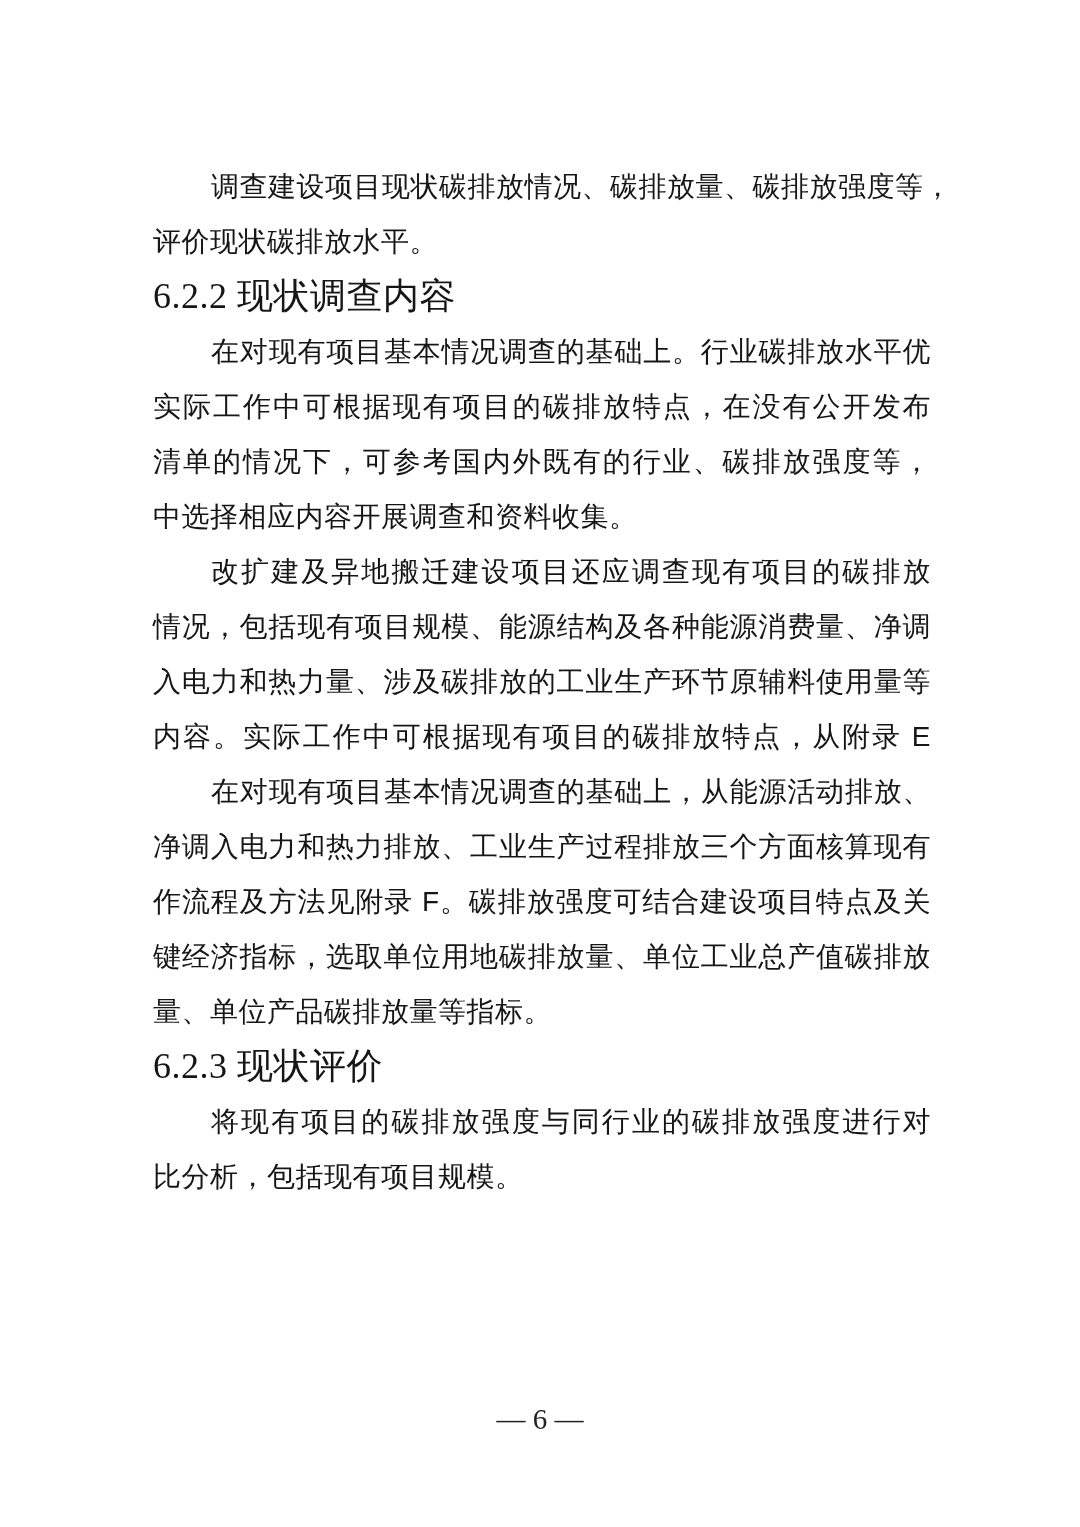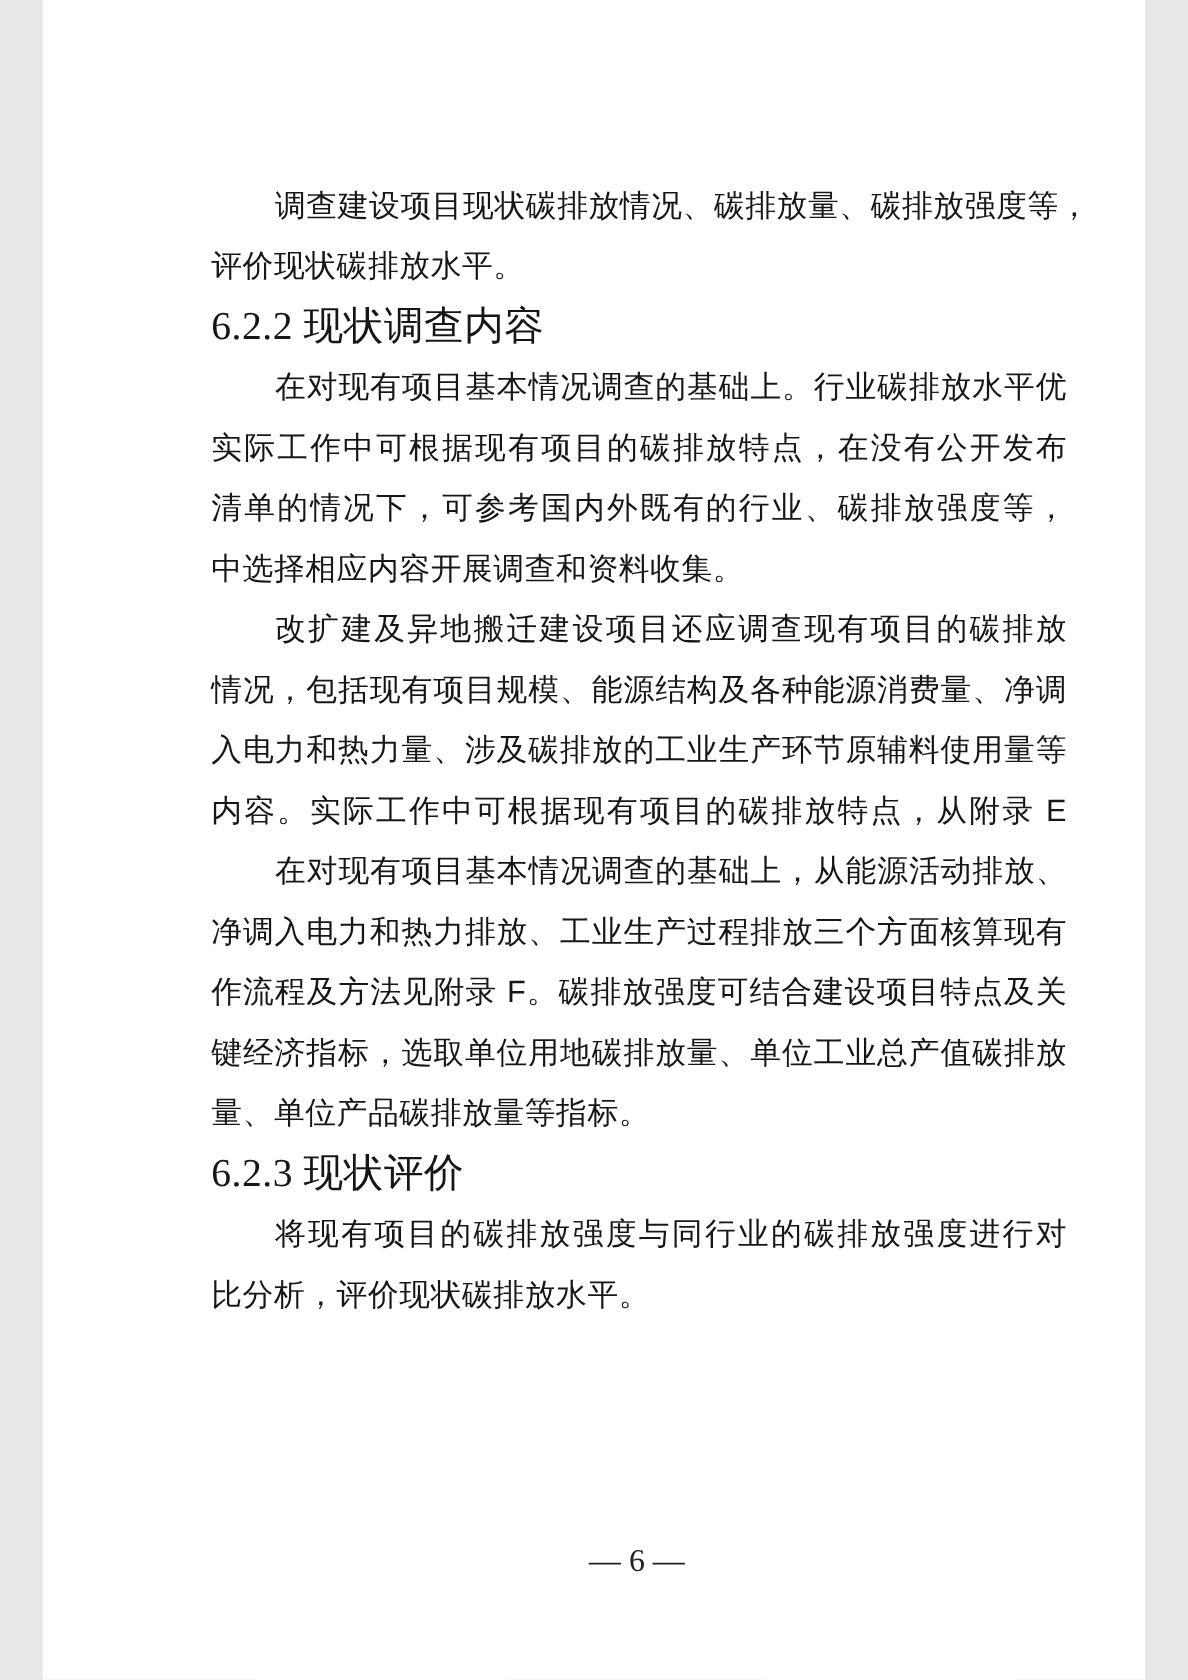--- a/index.html
+++ b/index.html
@@ -2,21 +2,21 @@
 <html><head>
 <meta charset="utf-8">
 <style>
   html, body {
     margin: 0;
     padding: 0;
     background: #e8e8e8;
   }
   .page {
     position: relative;
-    width: 1002px;
+    width: 1080px;
     height: 1527px;
     margin: 0 auto;
     background: #ffffff;
     color: #161616;
     font-family: "Liberation Sans", sans-serif;
     overflow: hidden;
   }
   .content {
     position: absolute;
     left: 153px;
@@ -83,18 +83,18 @@
 
     <div class="line j indent">在对现有项目基本情况调查的基础上，从能源活动排放、</div>
     <div class="line j">净调入电力和热力排放、工业生产过程排放三个方面核算现有</div>
     <div class="line j">作流程及方法见附录 F。碳排放强度可结合建设项目特点及关</div>
     <div class="line j">键经济指标，选取单位用地碳排放量、单位工业总产值碳排放</div>
     <div class="line">量、单位产品碳排放量等指标。</div>
 
     <div class="heading">6.2.3 现状评价</div>
 
     <div class="line j indent">将现有项目的碳排放强度与同行业的碳排放强度进行对</div>
-    <div class="line">比分析，评价现状碳排放水平。</div>
+    <div class="line">比分析，包括现有项目规模。</div>
 
   </div>
 
   <div class="footer">— 6 —</div>
 </div>
 
 </body></html>

